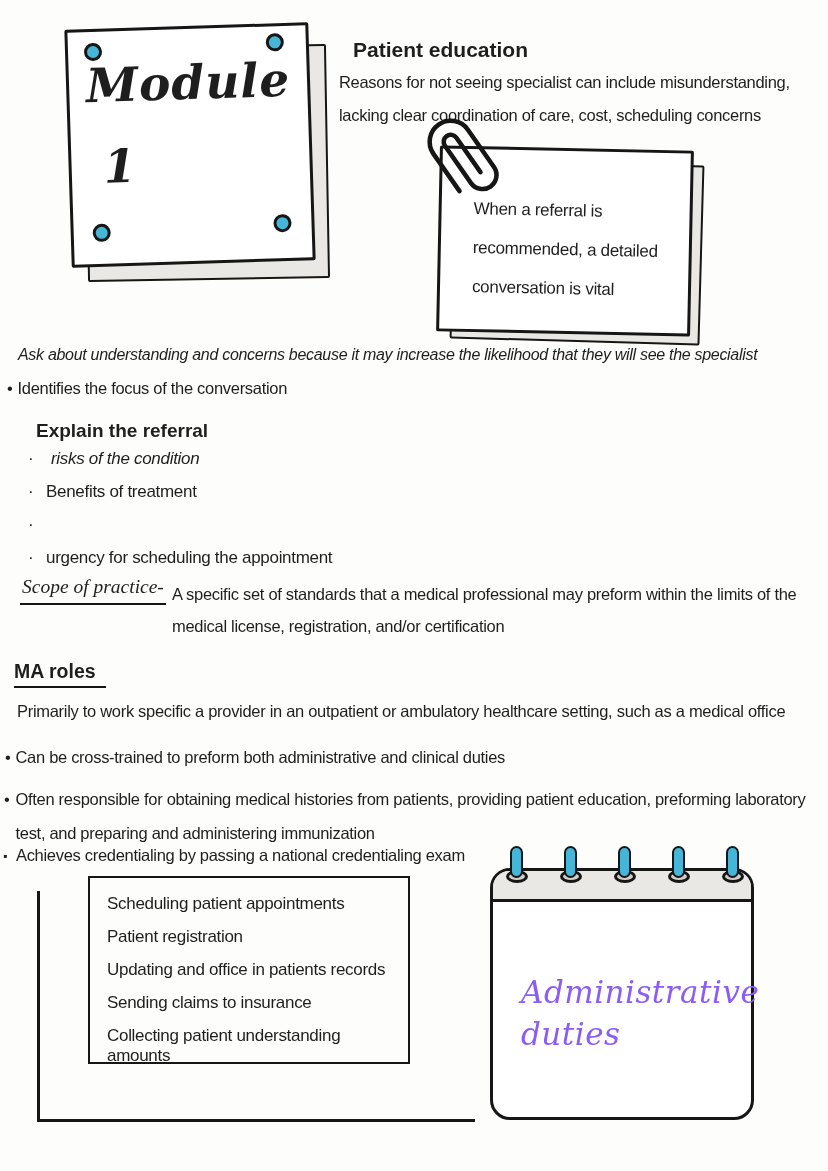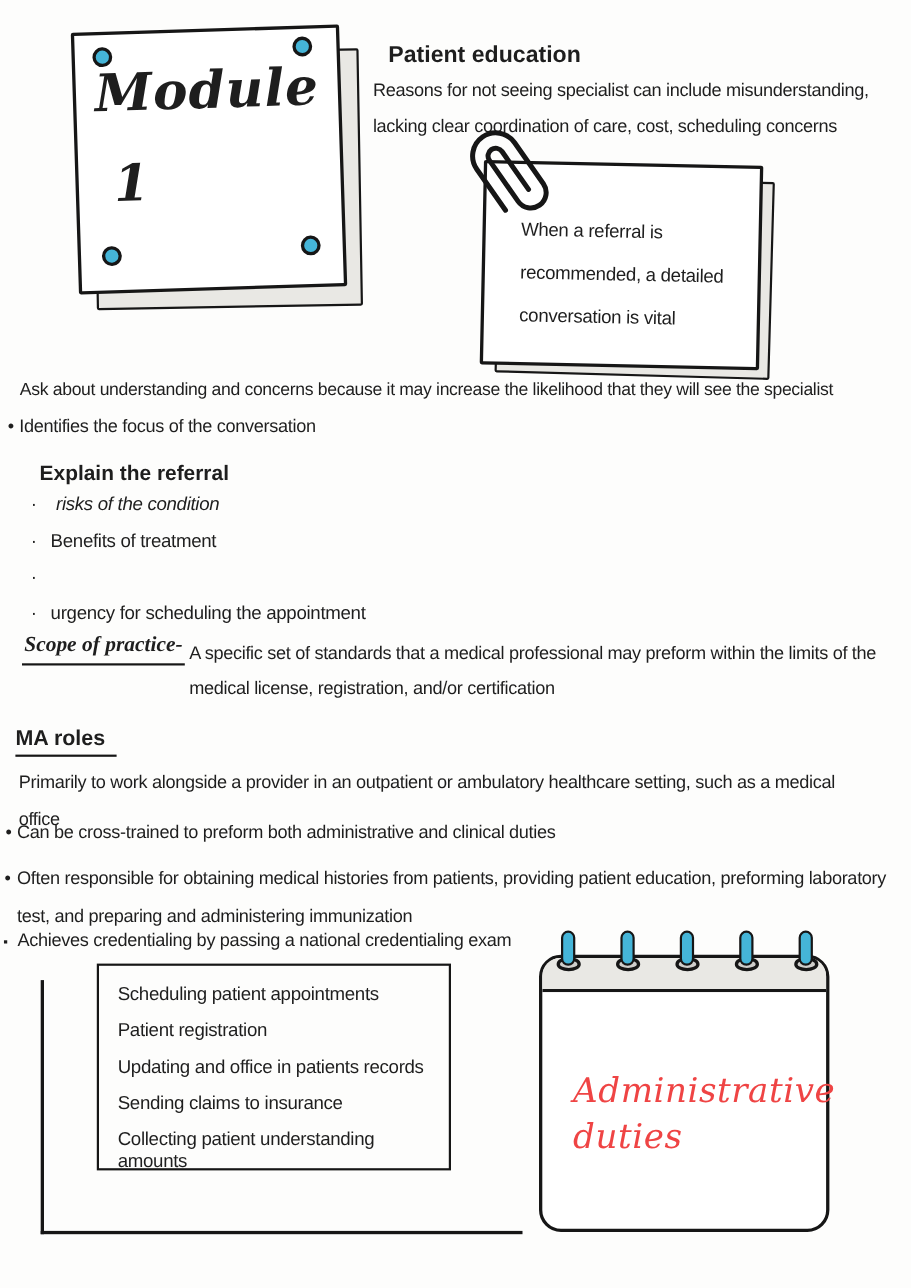--- a/index.html
+++ b/index.html
@@ -54,35 +54,35 @@
     background:#ffffff;border:3px solid #161616;border-radius:2px;
     transform:rotate(1.2deg);
   }
   .note-text{
     position:absolute;left:32px;top:40px;width:200px;
     font-size:17px;line-height:39px;
   }
   .paperclip{left:420px;top:116px;}
 
   
-  .ask-line{left:18px;top:346px;width:800px;font-size:16px;}
+  .ask-line{left:18px;top:346px;width:800px;font-size:16px;font-style:italic;}
   .bullet-row{display:flex;align-items:flex-start;font-size:16.5px;}
   .marker{flex:none;}
   .ask-bullet{left:7px;top:379px;width:800px;}
   .ask-bullet .marker{margin-right:5px;}
 
   .explain-heading{left:36px;top:420px;font-weight:bold;font-size:19px;letter-spacing:0;text-align:right;}
   .explain-list{left:28px;top:449px;width:480px;}
   .explain-list .bullet-row{margin-bottom:13px;font-size:17px;}
   .explain-list .marker{width:18px;font-size:17px;}
   .explain-first-indent{padding-left:5px;font-style:italic;}
 
   .scope-label{
     left:20px;top:576px;
-    font-family:"Liberation Serif",serif;font-style:italic;font-weight:bold;
+    font-family:"Liberation Serif",serif;font-style:italic;font-weight:normal;
     font-size:19.5px;letter-spacing:0;
     border-bottom:2.5px solid #161616;padding:0 2px 5px 2px;
   }
   .scope-def{left:172px;top:578px;width:640px;font-size:16.5px;line-height:32px;}
 
   .ma-heading{
     left:14px;top:660px;font-weight:bold;font-size:19.5px;letter-spacing:0;
     border-bottom:2.5px solid #161616;padding:0 10px 3px 0;
   }
   .ma-intro{left:17px;top:694px;width:780px;font-size:16.5px;line-height:34px;}
@@ -108,21 +108,21 @@
     background:#ffffff;border:3px solid #161616;border-radius:20px;
   }
   .notepad-header{
     position:absolute;left:0;top:0;right:0;height:28px;
     background:#e9e8e4;border-bottom:3px solid #161616;
     border-radius:16px 16px 0 0;
   }
   .notepad-label{
     position:absolute;left:28px;top:100px;width:220px;
     font-family:"DejaVu Serif",serif;font-style:italic;
-    font-size:31px;line-height:42px;color:#ef4444;letter-spacing:0.5px;
+    font-size:31px;line-height:42px;color:#8b5cf6;letter-spacing:0.5px;
   }
   .binder-pin{position:absolute;width:22px;height:40px;top:0;}
   .pin-hole{
     position:absolute;left:0;top:24px;width:16px;height:7px;
     border-radius:50%;background:#cfcecb;border:3px solid #161616;
   }
   .pin-stem{
     position:absolute;left:4px;top:0;width:9px;height:28px;
     background:#45b5d8;border:2.5px solid #161616;border-radius:7px;
   }
@@ -178,21 +178,21 @@
   <div class="bullet-row">
     <span class="marker">·</span>
     <span>urgency for scheduling the appointment</span>
   </div>
 </div>
 
 <div class="abs scope-label">Scope of practice-</div>
 <div class="abs scope-def">A specific set of standards that a medical professional may preform within the limits of the medical license, registration, and/or certification</div>
 
 <div class="abs ma-heading">MA roles</div>
-<div class="abs ma-intro">Primarily to work alongside a provider in an outpatient or ambulatory healthcare setting, such as a medical office</div>
+<div class="abs ma-intro">Primarily to work specific a provider in an outpatient or ambulatory healthcare setting, such as a medical office</div>
 <div class="abs bullet-row ma-b1">
   <span class="marker">•</span>
   <span>Can be cross-trained to preform both administrative and clinical duties</span>
 </div>
 <div class="abs bullet-row ma-b2">
   <span class="marker">•</span>
   <span>Often responsible for obtaining medical histories from patients, providing patient education, preforming laboratory test, and preparing and administering immunization</span>
 </div>
 <div class="abs bullet-row ma-b3">
   <span class="marker">▪</span>

